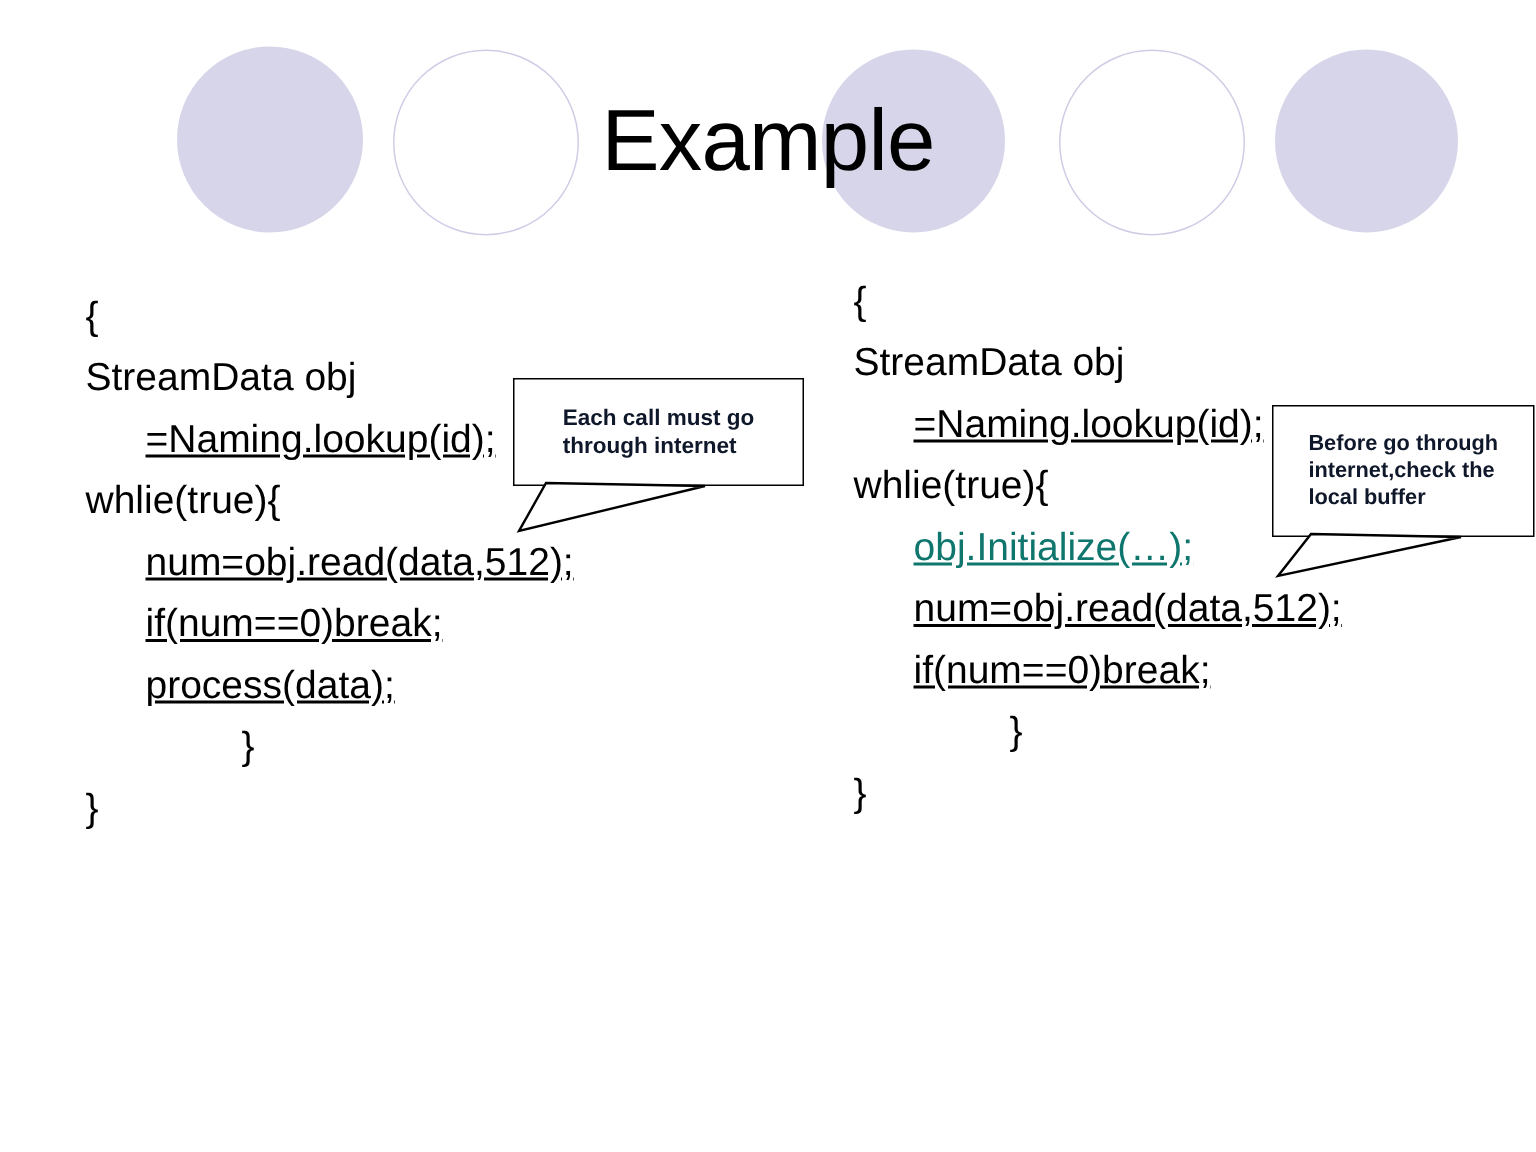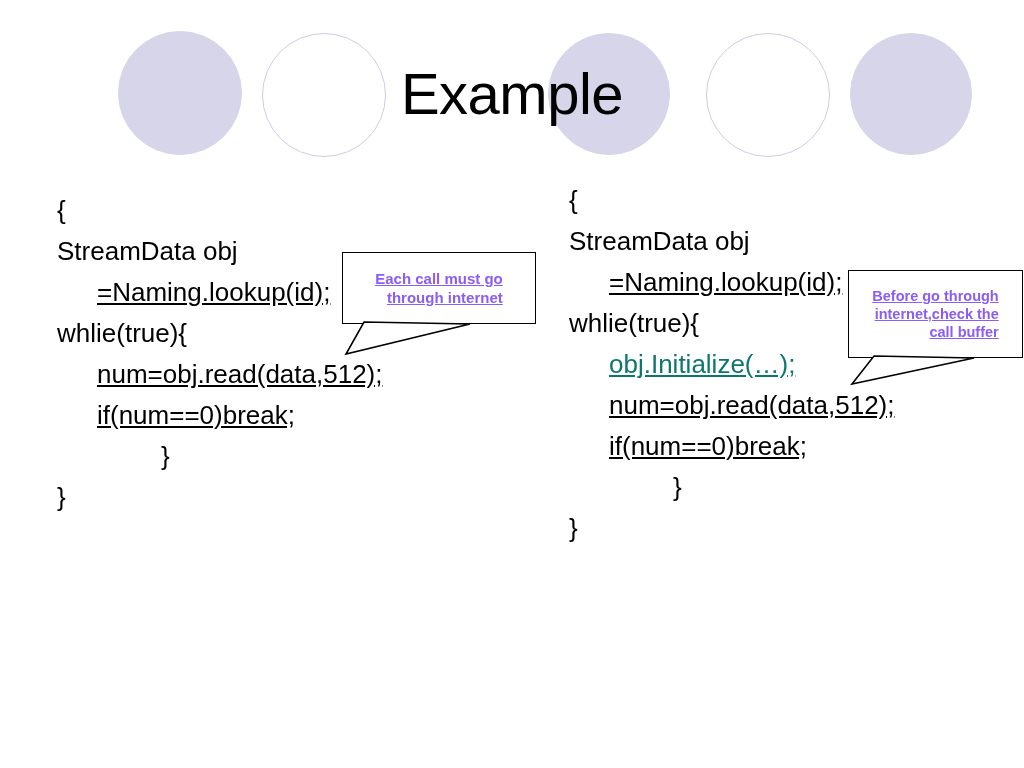--- a/index.html
+++ b/index.html
@@ -66,28 +66,27 @@
   .code-line.ind1 { padding-left: 40px; text-decoration: underline; }
   .code-line.ind2 { padding-left: 104px; }
   .code-line.accent { color: #9933cc; }
 
   
   .callout {
     position: absolute;
     box-sizing: border-box;
     background: #ffffff;
     border: 1.5px solid #000000;
-    color: #8b5cf6;
+    color: #0f172a;
     font-weight: bold;
-    text-align: right;
+    text-align: left;
     z-index: 8;
     display: flex;
     align-items: center;
     justify-content: center;
-    text-decoration: underline;
   }
   .callout-text { white-space: pre-line; }
 
   #callout-left {
     left: 342px;
     top: 252px;
     width: 194px;
     height: 72px;
     font-size: 15px;
     line-height: 19px;
@@ -123,20 +122,21 @@
 
   <div id="title">Example</div>
 
   <div id="code-left" class="code-col">
       <div class="code-line">{</div>
       <div class="code-line">StreamData obj</div>
       <div class="code-line ind1">=Naming.lookup(id);</div>
       <div class="code-line">whlie(true){</div>
       <div class="code-line ind1">num=obj.read(data,512);</div>
       <div class="code-line ind1">if(num==0)break;</div>
+      <div class="code-line ind1">process(data);</div>
       <div class="code-line ind2">}</div>
       <div class="code-line">}</div>
     </div>
 
   <div id="code-right" class="code-col">
       <div class="code-line">{</div>
       <div class="code-line">StreamData obj</div>
       <div class="code-line ind1">=Naming.lookup(id);</div>
       <div class="code-line">whlie(true){</div>
       <div class="code-line ind1 accent" style="color: #0f766e;">obj.Initialize(…);</div>
@@ -152,21 +152,21 @@
   </div>
   <div class="tail" style="left:342px; top:322px;">
     <svg width="130" height="36" viewBox="0 0 130 36">
       <polygon points="22,0 128,2 4,32" fill="#ffffff" stroke="#000000" stroke-width="1.6" stroke-linejoin="miter"></polygon>
     </svg>
   </div>
 
   <div id="callout-right" class="callout">
     <span class="callout-text">Before go through
 internet,check the
-call buffer</span>
+local buffer</span>
   </div>
   <div class="tail" style="left:848px; top:356px;">
     <svg width="130" height="34" viewBox="0 0 130 34">
       <polygon points="26,0 126,2 4,28" fill="#ffffff" stroke="#000000" stroke-width="1.6" stroke-linejoin="miter"></polygon>
     </svg>
   </div>
 
 </div>
 
 </body></html>

